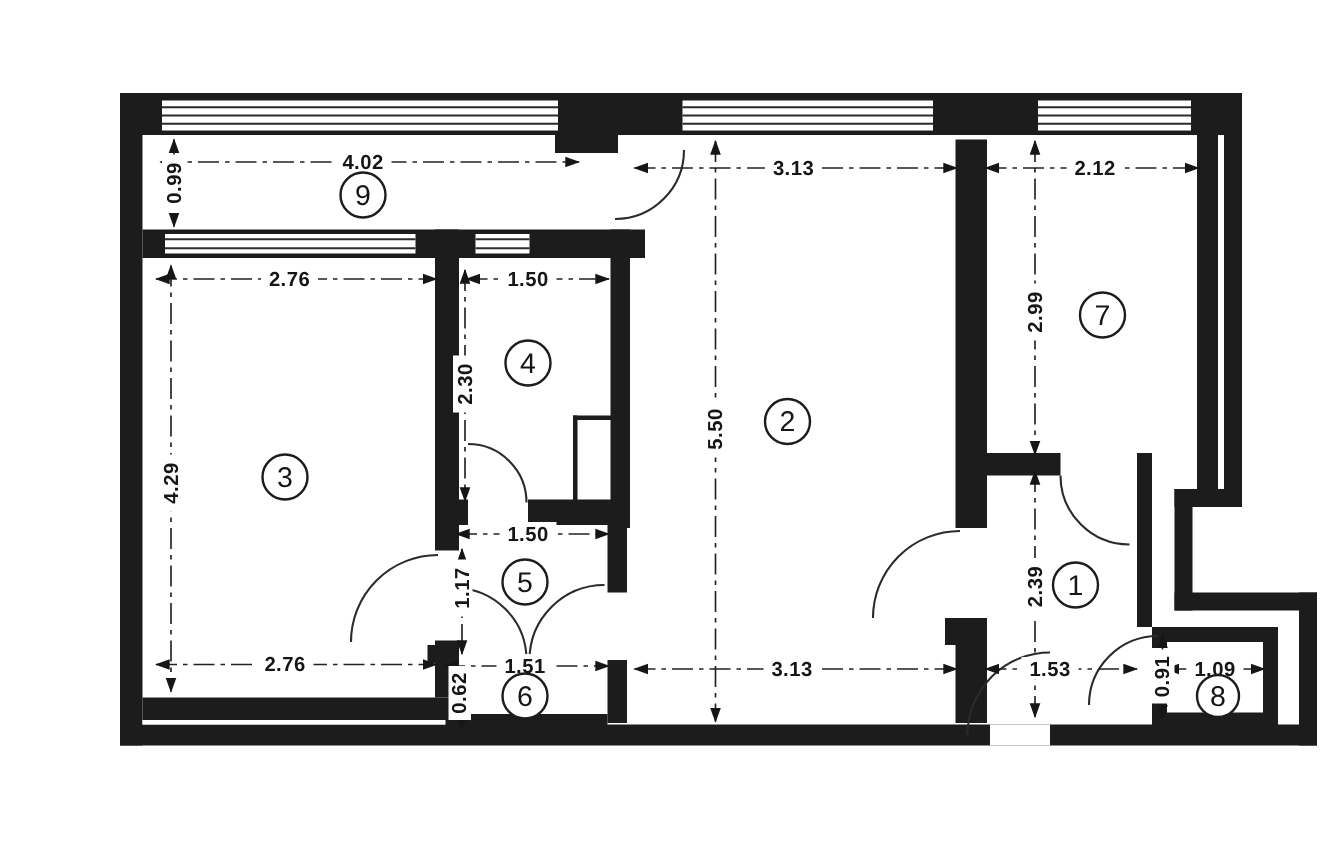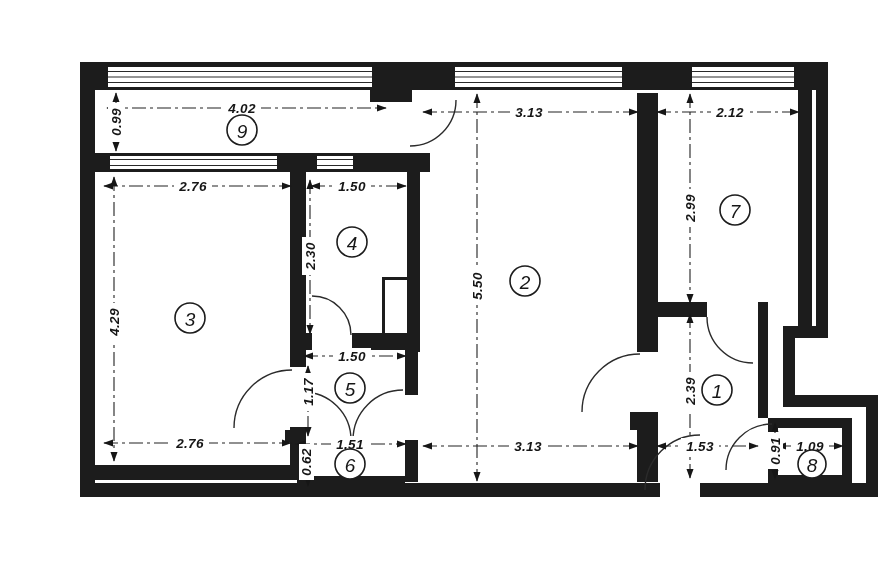--- a/index.html
+++ b/index.html
@@ -1,17 +1,17 @@
 <!DOCTYPE html>
 <html><head>
 <meta charset="utf-8">
 <style>
   html,body{margin:0;padding:0;background:#ffffff;}
   .stage{width:886px;height:563px;position:relative;background:#ffffff;overflow:hidden;
-         font-family:"Liberation Sans", sans-serif;font-style:italic;}
+         font-family:"Liberation Sans", sans-serif;}
   svg{display:block}
   .wall{fill:#1c1c1c;stroke:none}
   .winbox{fill:#ffffff;stroke:none}
   .winline{stroke:#2a2a2a;stroke-width:1.2;fill:none}
   .chase{fill:#1c1c1c}
   .cut{fill:#ffffff}
   .door{fill:none;stroke:#2b2b2b;stroke-width:1.4}
   .dimline{stroke:#222222;stroke-width:1.1;fill:none;stroke-dasharray:14 4 3 4}
   .lblbg{fill:#ffffff}
   .dimtxt{font-family:"Liberation Sans",sans-serif;font-size:13.5px;font-weight:700;

